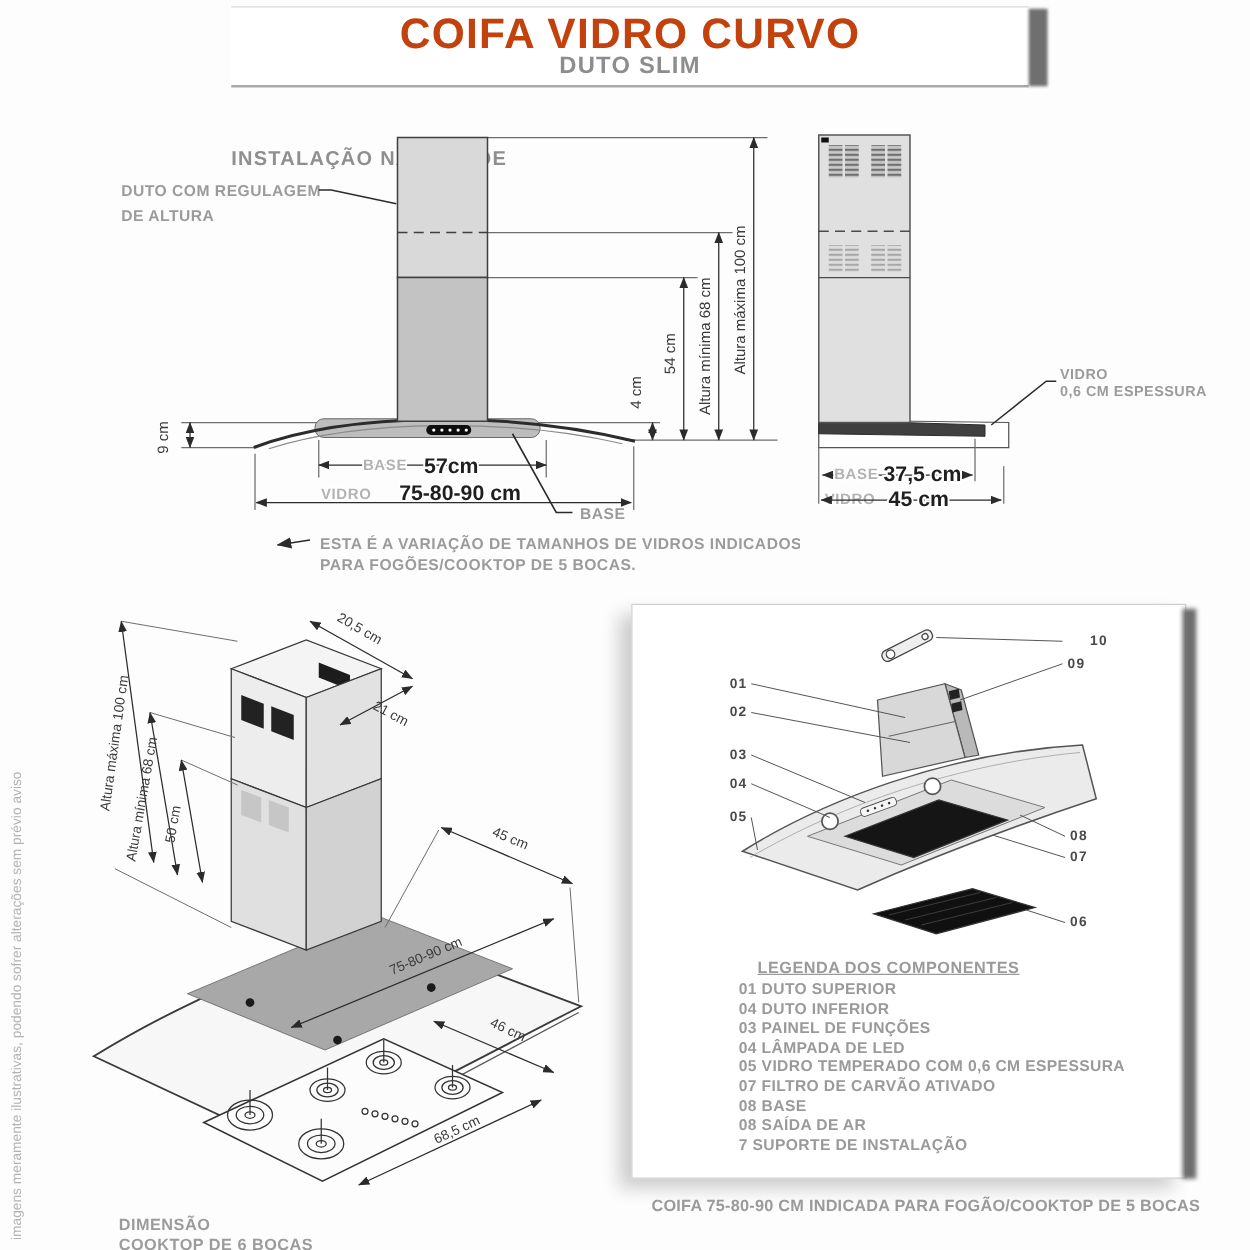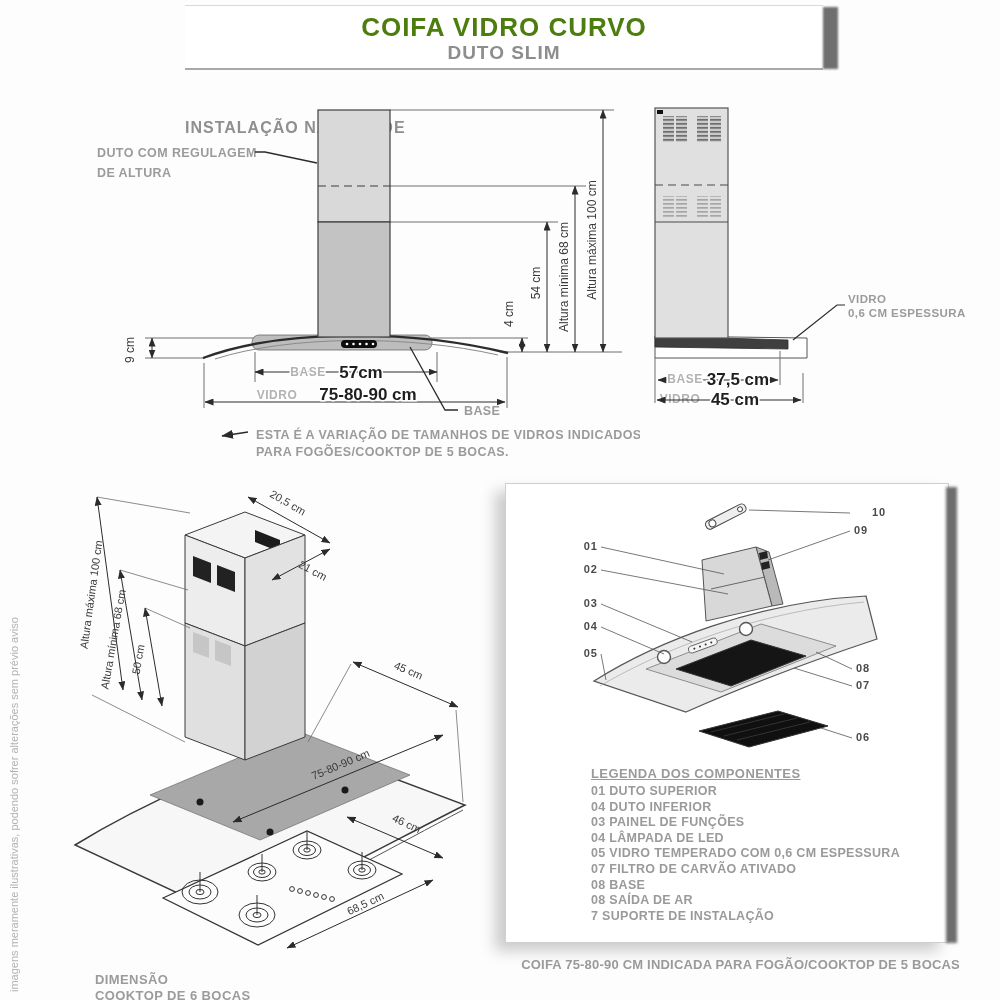--- a/index.html
+++ b/index.html
@@ -4,33 +4,33 @@
 <style>
   html,body{margin:0;padding:0;background:#fdfdfd;}
   #canvas{position:relative;width:1000px;height:1000px;background:#fdfdfd;overflow:hidden;
           font-family:"Liberation Sans",sans-serif;}
   svg{font-family:"Liberation Sans",sans-serif;}
   
   .title-box{position:absolute;left:185px;top:5px;width:638px;height:62px;background:#fff;
              border-top:1px solid #d9d9d9;border-bottom:2px solid #a9a9a9;
              display:flex;flex-direction:column;align-items:center;justify-content:center;}
   .title-bar{position:absolute;left:823px;top:7px;width:15px;height:62px;background:#6f6f6f;filter:blur(1.2px);}
-  .title-l1{font-size:26px;font-weight:bold;color:#4d7c0f;letter-spacing:1px;line-height:32px;}
+  .title-l1{font-size:34px;font-weight:bold;color:#c2410c;letter-spacing:1px;line-height:32px;}
   .title-l2{font-size:19px;font-weight:bold;color:#8d8d8d;letter-spacing:1px;line-height:20px;}
   .subtitle{position:absolute;left:185px;top:72px;width:638px;text-align:left;
             font-size:16px;font-weight:bold;color:#8f8f8f;letter-spacing:1px;margin-top:47px;}
   
   .watermark{position:absolute;left:8px;top:992px;transform:rotate(-90deg);transform-origin:0 0;
              white-space:nowrap;font-size:11px;color:#b2b2b2;}
   
   .panel{position:absolute;left:505px;top:483px;width:442px;height:458px;background:#ffffff;
          border:1px solid #cfcfcf;box-shadow:-10px 8px 14px rgba(0,0,0,0.20);}
   .panel-bar{position:absolute;left:946px;top:487px;width:11px;height:456px;background:#6d6d6d;filter:blur(1.5px);}
   .legend{position:absolute;left:85px;top:282px;width:350px;color:#9a9a9a;font-weight:bold;}
-  .legend-title{font-size:13px;text-decoration:underline;margin-bottom:3px;letter-spacing:0.4px;}
+  .legend-title{font-size:13px;text-decoration:underline;margin-bottom:3px;letter-spacing:0.4px;margin-left:15px;}
   .legend-item{font-size:12.5px;line-height:15.6px;letter-spacing:0.3px;}
   .caption{position:absolute;left:500px;top:957px;width:460px;text-align:right;
            font-size:13px;font-weight:bold;color:#9a9a9a;letter-spacing:0.2px;}
   .island-caption{position:absolute;left:95px;top:972px;font-size:13px;font-weight:bold;
                   color:#9b9b9b;line-height:16px;letter-spacing:0.4px;}
   
   .lbl{font-size:12.5px;font-weight:bold;fill:#9b9b9b;letter-spacing:0.4px;}
   .dimtxt{font-size:12px;fill:#3a3a3a;}
   .big{font-size:17px;font-weight:bold;fill:#1f1f1f;}
   .words{font-size:12px;font-weight:bold;fill:#b2b2b2;letter-spacing:0.5px;}

